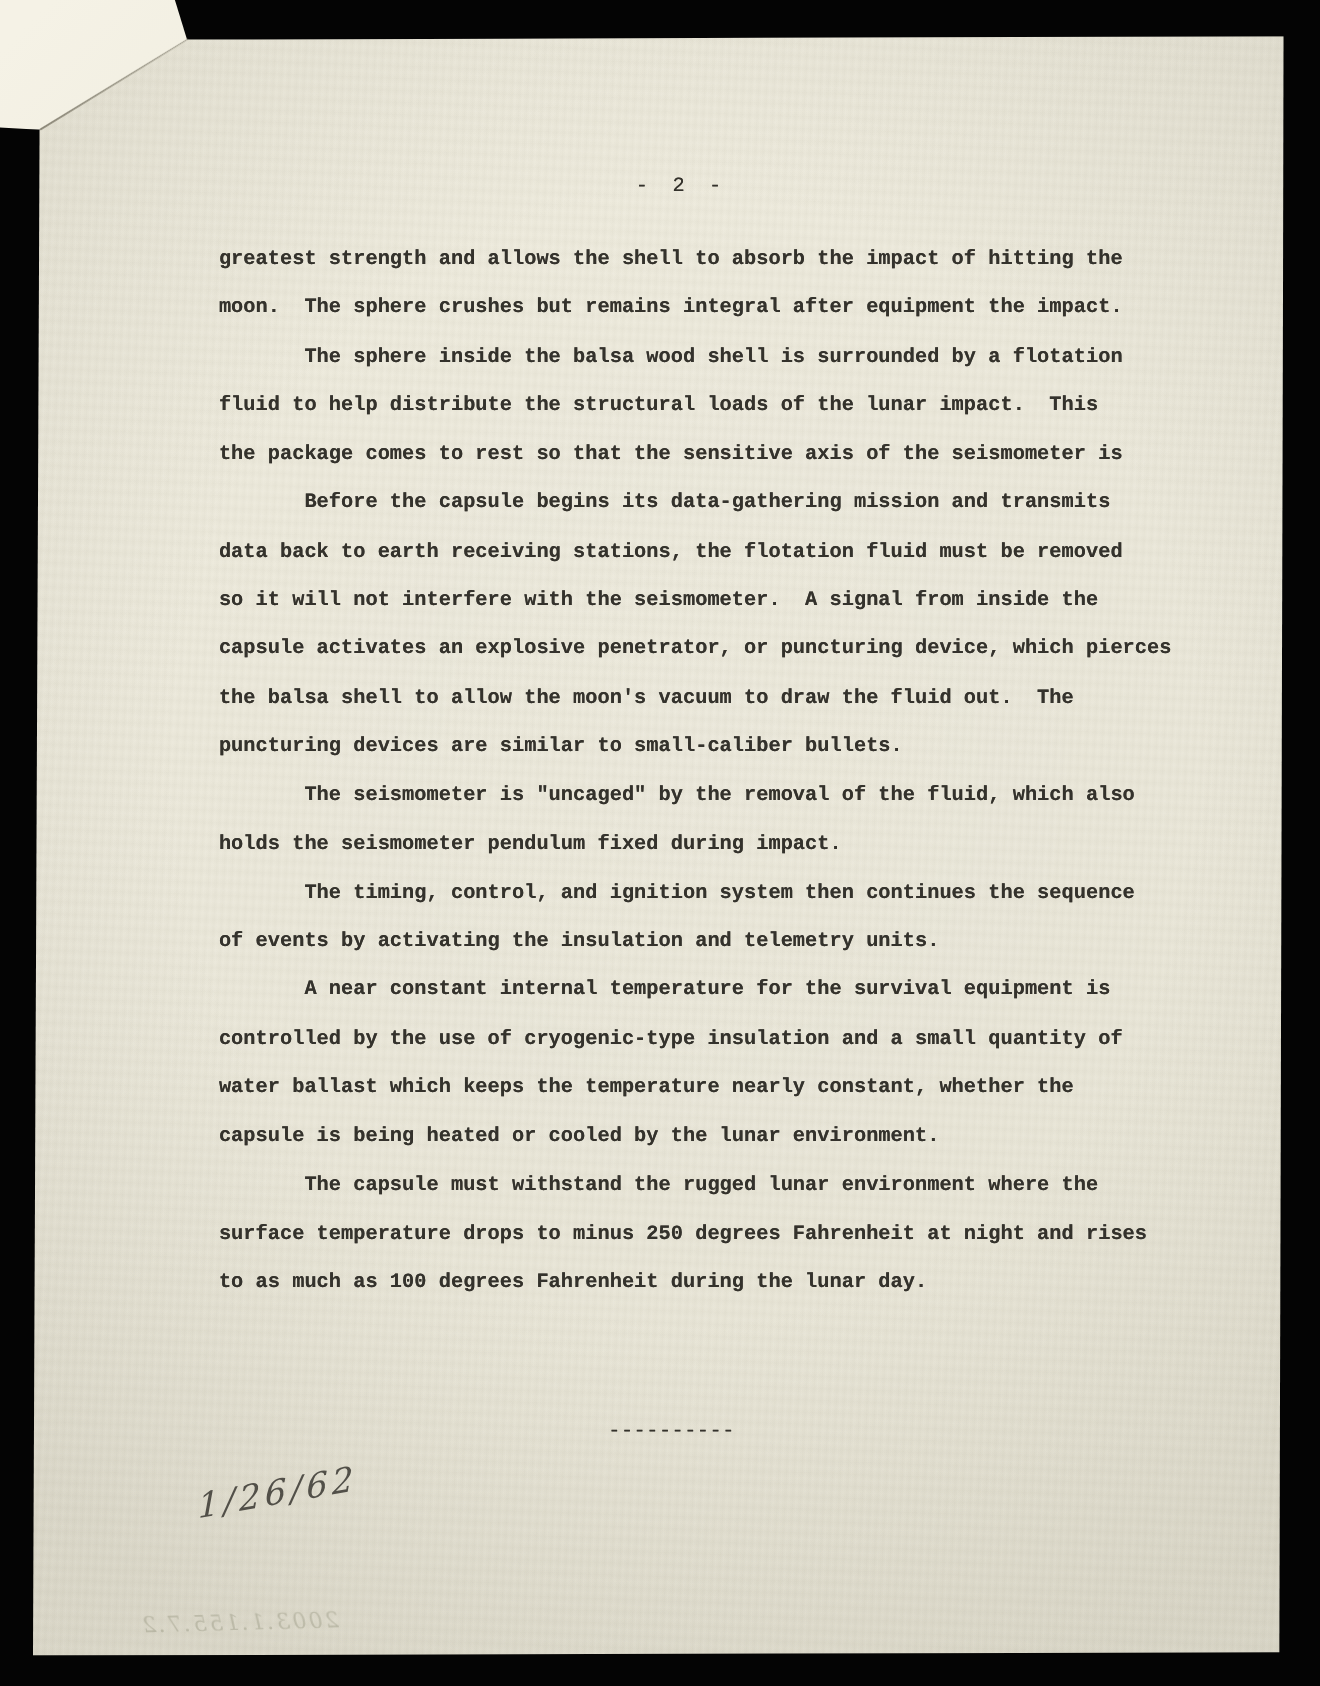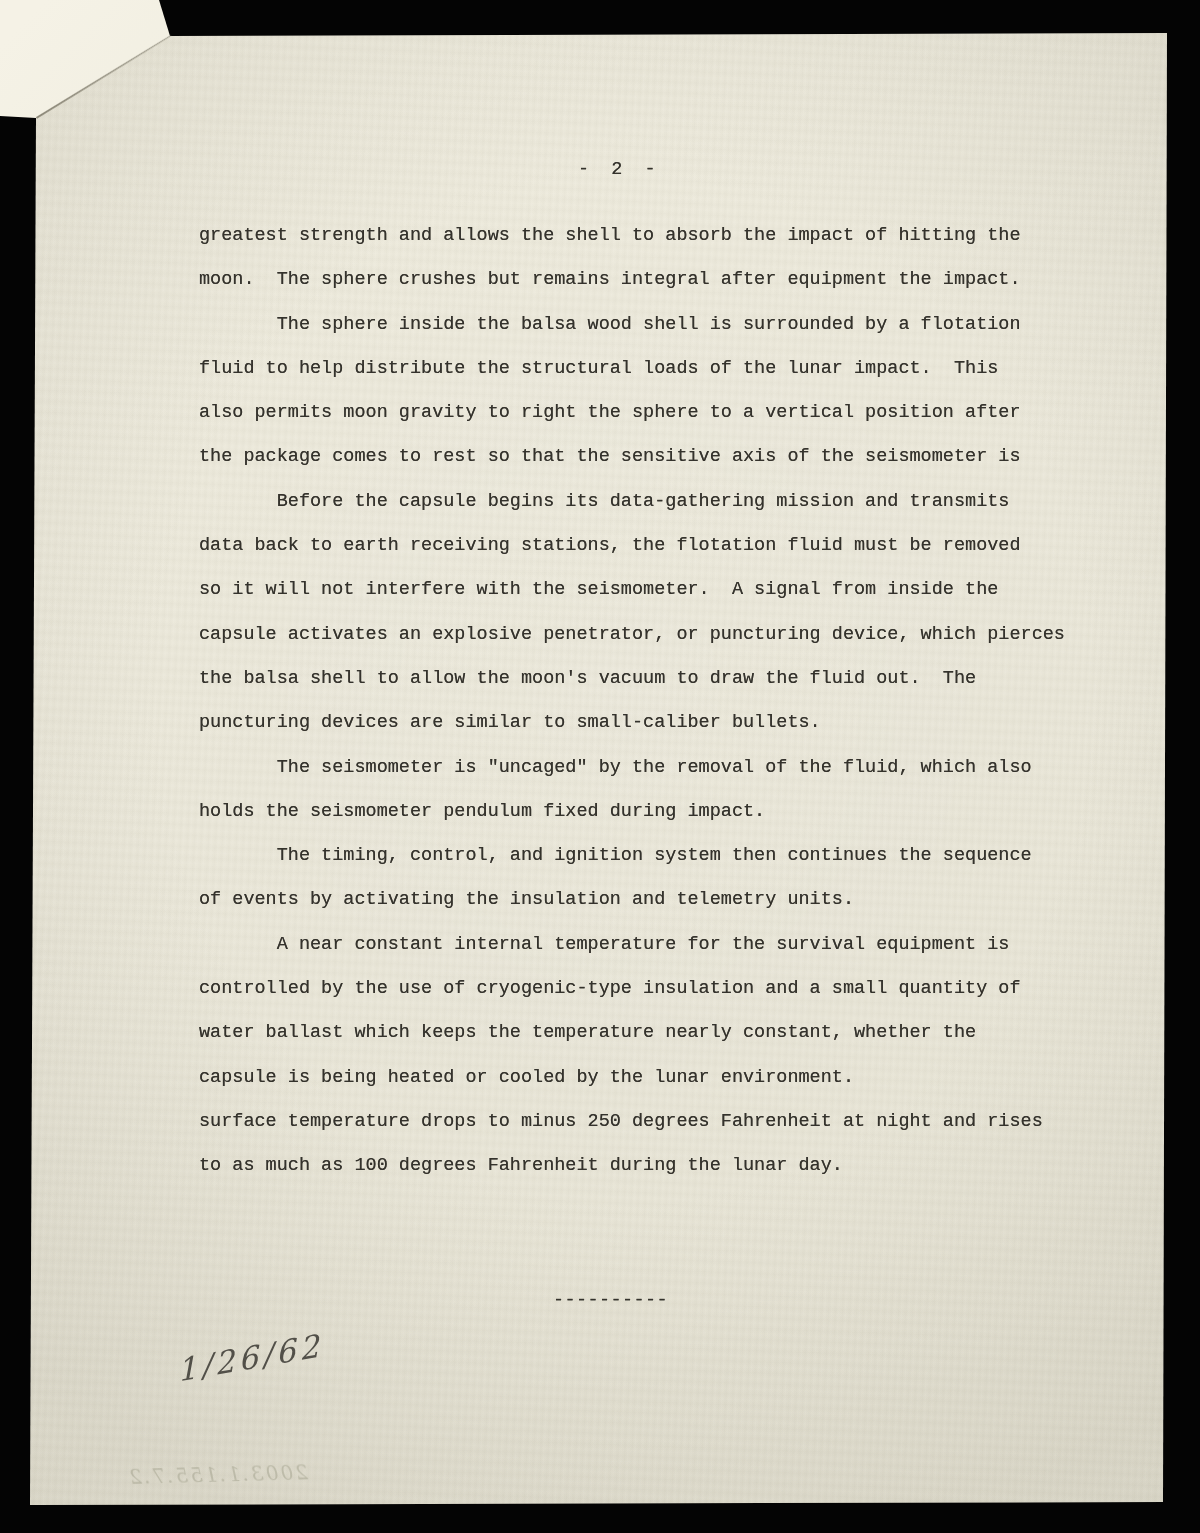--- a/index.html
+++ b/index.html
@@ -65,20 +65,21 @@
     left: 199px; top: 214px;
     width: 900px;
     font-size: 18.5px;
     line-height: 44.3px;
     color: var(--ink, #34322c);
     text-shadow: 0 0 0.5px rgba(45,43,38,0.75);
   }
   .typed-line {
     white-space: pre;
     height: 44.3px;
+    font-weight: bold;
   }
   .separator {
     position: absolute;
     left: 553px; top: 1279px;
     font-size: 18.5px;
     line-height: 44.3px;
     letter-spacing: 0.4px;
     white-space: pre;
     color: var(--ink, #34322c);
     text-shadow: 0 0 0.5px rgba(45,43,38,0.75);
@@ -121,36 +122,36 @@
   <div class="fold-flap"></div>
   <div class="fold-crease"></div>
 
   <div class="page-number">-  2  -</div>
 
   <div class="doc-body" id="doc-body">
       <div class="typed-line">greatest strength and allows the shell to absorb the impact of hitting the</div>
       <div class="typed-line">moon.  The sphere crushes but remains integral after equipment the impact.</div>
       <div class="typed-line">       The sphere inside the balsa wood shell is surrounded by a flotation</div>
       <div class="typed-line">fluid to help distribute the structural loads of the lunar impact.  This</div>
-      <div class="typed-line">also permits moon gravity to right the sphere to a vertical position after</div>
       <div class="typed-line">the package comes to rest so that the sensitive axis of the seismometer is</div>
       <div class="typed-line">       Before the capsule begins its data-gathering mission and transmits</div>
       <div class="typed-line">data back to earth receiving stations, the flotation fluid must be removed</div>
       <div class="typed-line">so it will not interfere with the seismometer.  A signal from inside the</div>
       <div class="typed-line">capsule activates an explosive penetrator, or puncturing device, which pierces</div>
       <div class="typed-line">the balsa shell to allow the moon's vacuum to draw the fluid out.  The</div>
       <div class="typed-line">puncturing devices are similar to small-caliber bullets.</div>
       <div class="typed-line">       The seismometer is "uncaged" by the removal of the fluid, which also</div>
       <div class="typed-line">holds the seismometer pendulum fixed during impact.</div>
       <div class="typed-line">       The timing, control, and ignition system then continues the sequence</div>
       <div class="typed-line">of events by activating the insulation and telemetry units.</div>
       <div class="typed-line">       A near constant internal temperature for the survival equipment is</div>
       <div class="typed-line">controlled by the use of cryogenic-type insulation and a small quantity of</div>
       <div class="typed-line">water ballast which keeps the temperature nearly constant, whether the</div>
       <div class="typed-line">capsule is being heated or cooled by the lunar environment.</div>
+      <div class="typed-line">       The capsule must withstand the rugged lunar environment where the</div>
       <div class="typed-line">surface temperature drops to minus 250 degrees Fahrenheit at night and rises</div>
       <div class="typed-line">to as much as 100 degrees Fahrenheit during the lunar day.</div>
     </div>
 
   <div class="separator">----------</div>
 
   <div class="handwritten-date">1/26/62</div>
 
   <div class="bleed-through">2003.1.155.7.2</div>
 </div>

